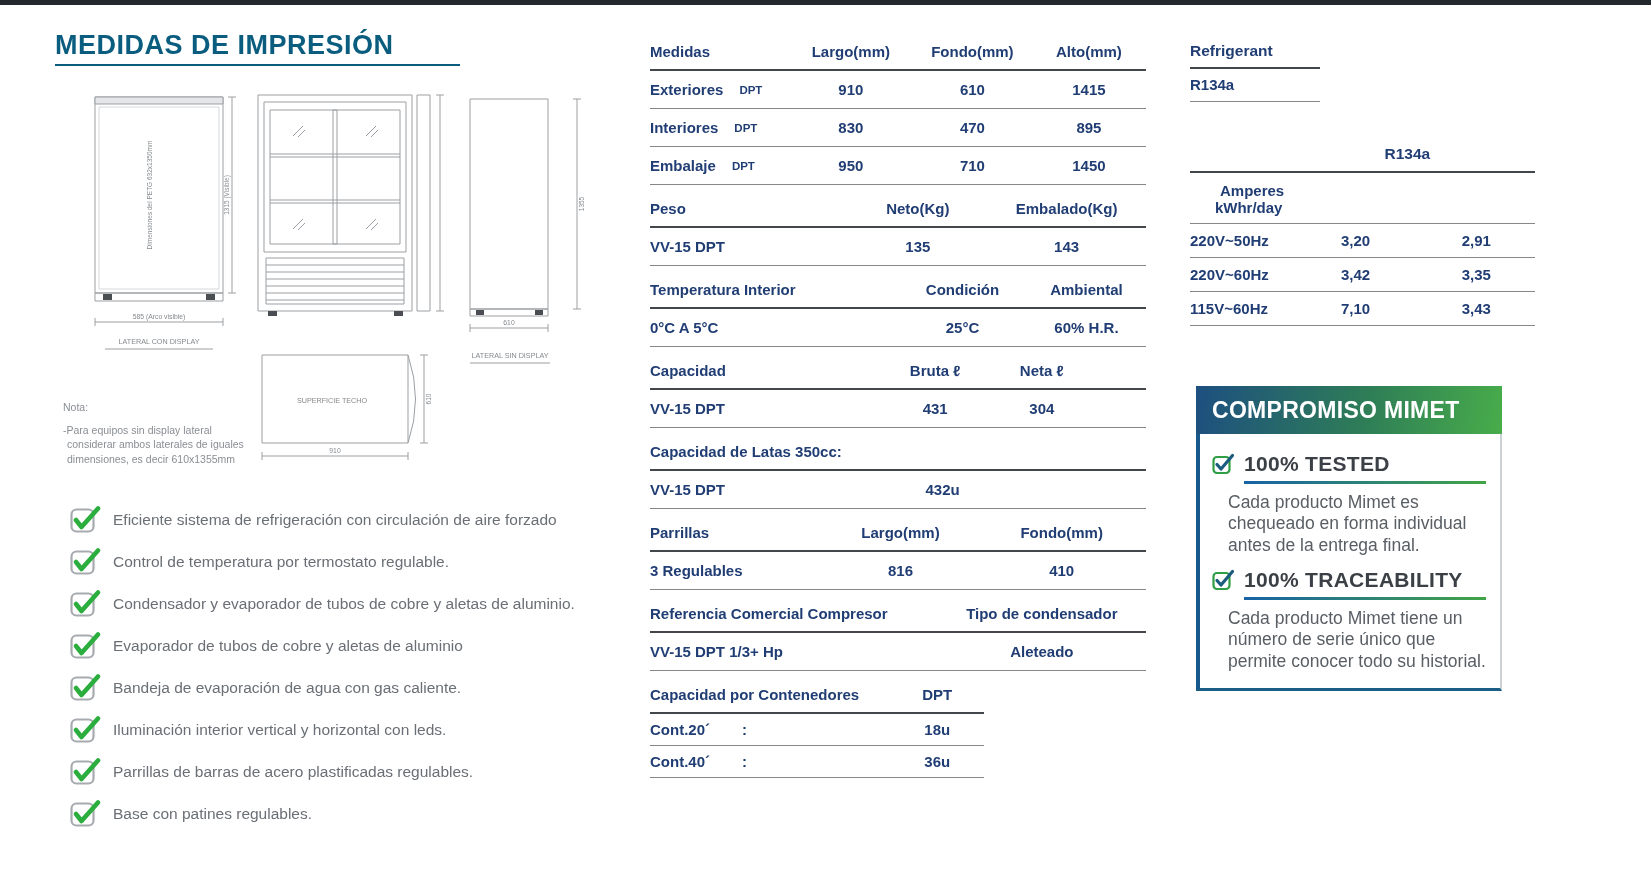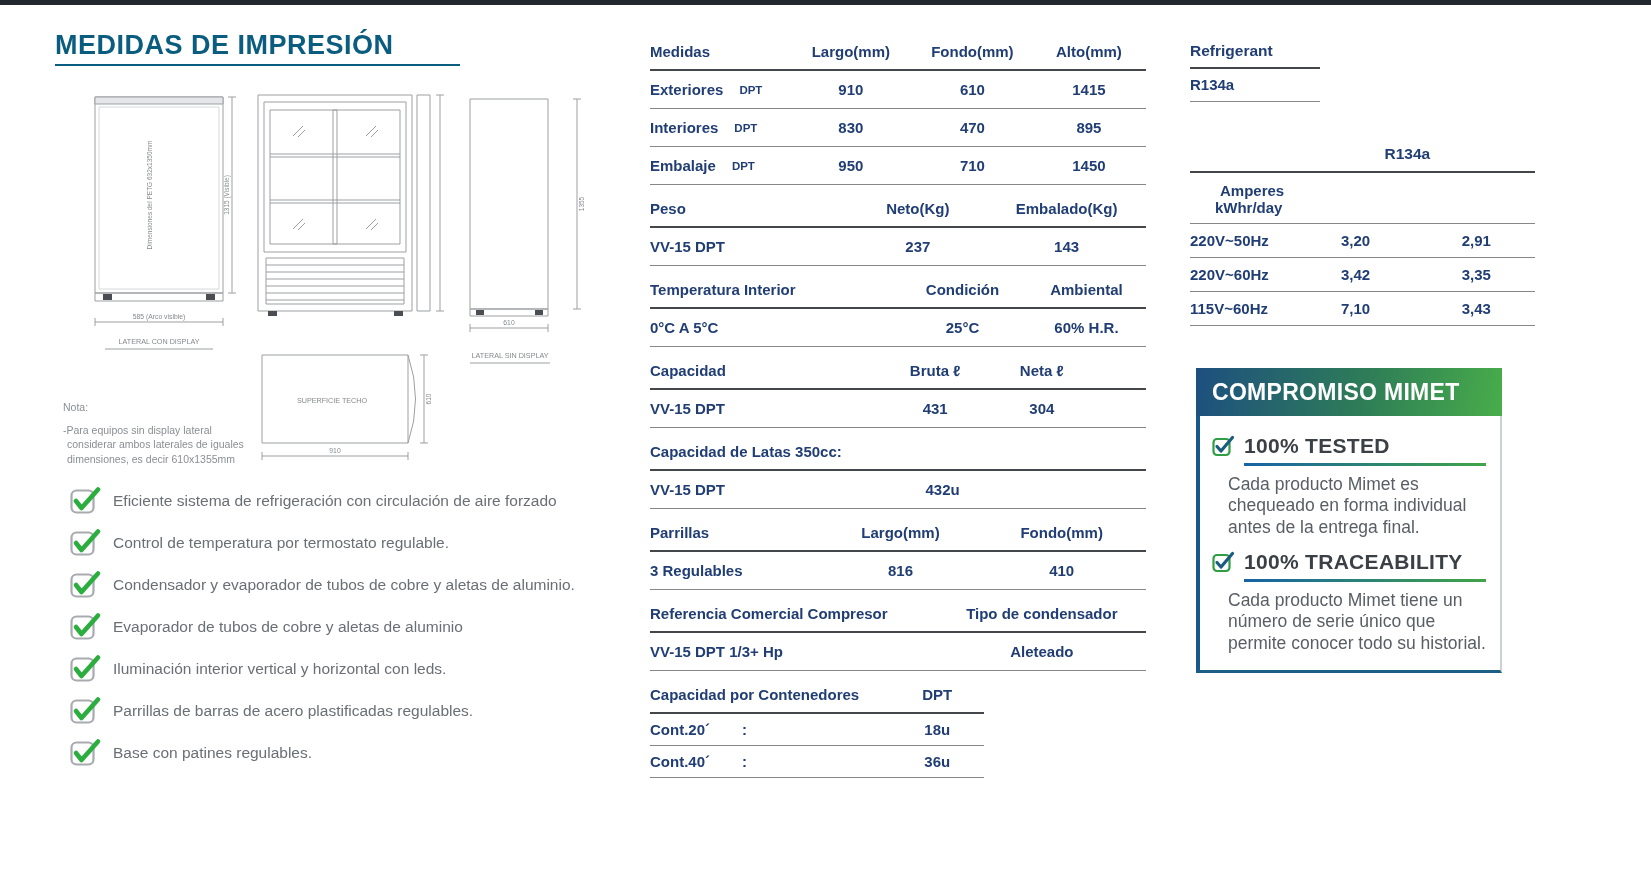--- a/index.html
+++ b/index.html
@@ -13,21 +13,21 @@
   .title-rule{position:absolute;left:55px;top:64px;width:405px;height:2px;background:#0b5d7f;}
 
   .drawings{position:absolute;left:72px;top:72px;}
   .drawings line,.drawings rect,.drawings path{vector-effect:non-scaling-stroke;}
   .drawings text{font-family:"Liberation Sans",sans-serif;fill:#85898d;}
 
   .note{position:absolute;left:63px;top:400px;width:240px;font-size:10.5px;line-height:1.35;
         color:#8a8e93;}
   .note .note-title{margin-bottom:9px;}
 
-  .features{position:absolute;left:70px;top:487px;width:560px;}
+  .features{position:absolute;left:70px;top:506px;width:560px;}
   .feature{display:flex;align-items:center;margin-bottom:15px;height:27px;}
   .check-icon{width:33px;height:27px;flex:0 0 33px;margin-right:10px;}
   .ftext{font-size:15.5px;color:#6a6f75;}
 
   
   .spec-col{position:absolute;left:650px;top:40px;width:496px;}
   .spec-table{margin-bottom:12px;}
   .trow{display:flex;align-items:baseline;}
   .tcell{white-space:nowrap;overflow:visible;font-size:15px;}
   .a-left{text-align:left;} .a-center{text-align:center;}
@@ -43,21 +43,21 @@
   .refrigerant{position:absolute;left:1190px;top:42px;width:130px;}
   .refrigerant .lab{font-size:15.5px;font-weight:bold;padding-bottom:7px;border-bottom:2.5px solid #43474b;}
   .refrigerant .val{font-size:15px;font-weight:bold;padding:7px 0 8px;border-bottom:1.2px solid #85888b;}
 
   .power-table{position:absolute;left:1190px;top:145px;width:345px;}
   .ptitle{font-weight:bold;font-size:15.5px;text-align:center;padding-left:26%;
           padding-bottom:8px;border-bottom:2.5px solid #43474b;}
   [data-table="right.power"] .trow.thead{border-bottom:1.2px solid #85888b;padding:9px 0 7px;flex-direction:column;}
   [data-table="right.power"] .trow.tbody{padding:8px 0;}
 
-  .commitment{position:absolute;left:1196px;top:368px;width:306px;}
+  .commitment{position:absolute;left:1196px;top:386px;width:306px;}
   .cm-band{height:48px;display:flex;align-items:center;padding-left:16px;box-sizing:border-box;
            background:linear-gradient(100deg,#1d4f80 0%,#2e7d57 55%,#48ad4a 100%);}
   .cm-band span{color:#ffffff;font-weight:bold;font-size:23px;letter-spacing:.3px;}
   .cm-body{background:#ffffff;border-left:4px solid #17598a;border-right:2px solid #ccd1d5;
            border-bottom:3px solid #1b5f86;padding:14px 14px 16px 12px;box-sizing:border-box;}
   .cm-head{display:flex;align-items:center;margin-top:4px;}
   .cm-head .cm-check{width:24px;height:22px;flex:0 0 24px;margin-right:8px;}
   .cm-head span{font-size:21px;font-weight:bold;color:#3b4046;letter-spacing:.3px;}
   .cm-rule{height:3px;margin:5px 0 8px 32px;background:linear-gradient(90deg,#1762a5,#41a447);}
   .cm-text{margin:0 0 12px 16px;font-size:17.5px;line-height:1.22;color:#585e64;}
@@ -194,20 +194,29 @@
   </span>
 <span class="ftext">Evaporador de tubos de cobre y aletas de aluminio</span>
     </div>
     <div class="feature">
   <span class="check-icon">
     <svg width="33" height="27" viewBox="0 0 33 27" style="overflow:visible">
       <rect x="1.5" y="3.5" width="22" height="22" rx="5" fill="#ffffff" stroke="#a7abb0" stroke-width="2.2"></rect>
       <polyline points="6,14 11.5,21 28,2.5" fill="none" stroke="#2cae3e" stroke-width="4.6" stroke-linecap="round" stroke-linejoin="round"></polyline>
     </svg>
   </span>
+<span class="ftext">Bandeja de evaporación de agua con gas caliente.</span>
+    </div>
+    <div class="feature">
+  <span class="check-icon">
+    <svg width="33" height="27" viewBox="0 0 33 27" style="overflow:visible">
+      <rect x="1.5" y="3.5" width="22" height="22" rx="5" fill="#ffffff" stroke="#a7abb0" stroke-width="2.2"></rect>
+      <polyline points="6,14 11.5,21 28,2.5" fill="none" stroke="#2cae3e" stroke-width="4.6" stroke-linecap="round" stroke-linejoin="round"></polyline>
+    </svg>
+  </span>
 <span class="ftext">Iluminación interior vertical y horizontal con leds.</span>
     </div>
     <div class="feature">
   <span class="check-icon">
     <svg width="33" height="27" viewBox="0 0 33 27" style="overflow:visible">
       <rect x="1.5" y="3.5" width="22" height="22" rx="5" fill="#ffffff" stroke="#a7abb0" stroke-width="2.2"></rect>
       <polyline points="6,14 11.5,21 28,2.5" fill="none" stroke="#2cae3e" stroke-width="4.6" stroke-linecap="round" stroke-linejoin="round"></polyline>
     </svg>
   </span>
 <span class="ftext">Parrillas de barras de acero plastificadas regulables.</span>
@@ -251,21 +260,21 @@
       </div>
     </div>
   <div class="spec-table" data-table="specs.peso">
       <div class="trow thead">
         <div class="tcell a-left" style="width: 40%;">Peso</div>
         <div class="tcell a-center" style="width: 28%;">Neto(Kg)</div>
         <div class="tcell a-center" style="width: 32%;">Embalado(Kg)</div>
       </div>
       <div class="trow tbody">
         <div class="tcell a-left" style="width: 40%;">VV-15 DPT</div>
-        <div class="tcell a-center" style="width: 28%;">237</div>
+        <div class="tcell a-center" style="width: 28%;">135</div>
         <div class="tcell a-center" style="width: 32%;">143</div>
       </div>
     </div>
   <div class="spec-table" data-table="specs.temperatura">
       <div class="trow thead">
         <div class="tcell a-left" style="width: 50%;">Temperatura Interior</div>
         <div class="tcell a-center" style="width: 26%;">Condición</div>
         <div class="tcell a-center" style="width: 24%;">Ambiental</div>
       </div>
       <div class="trow tbody">

